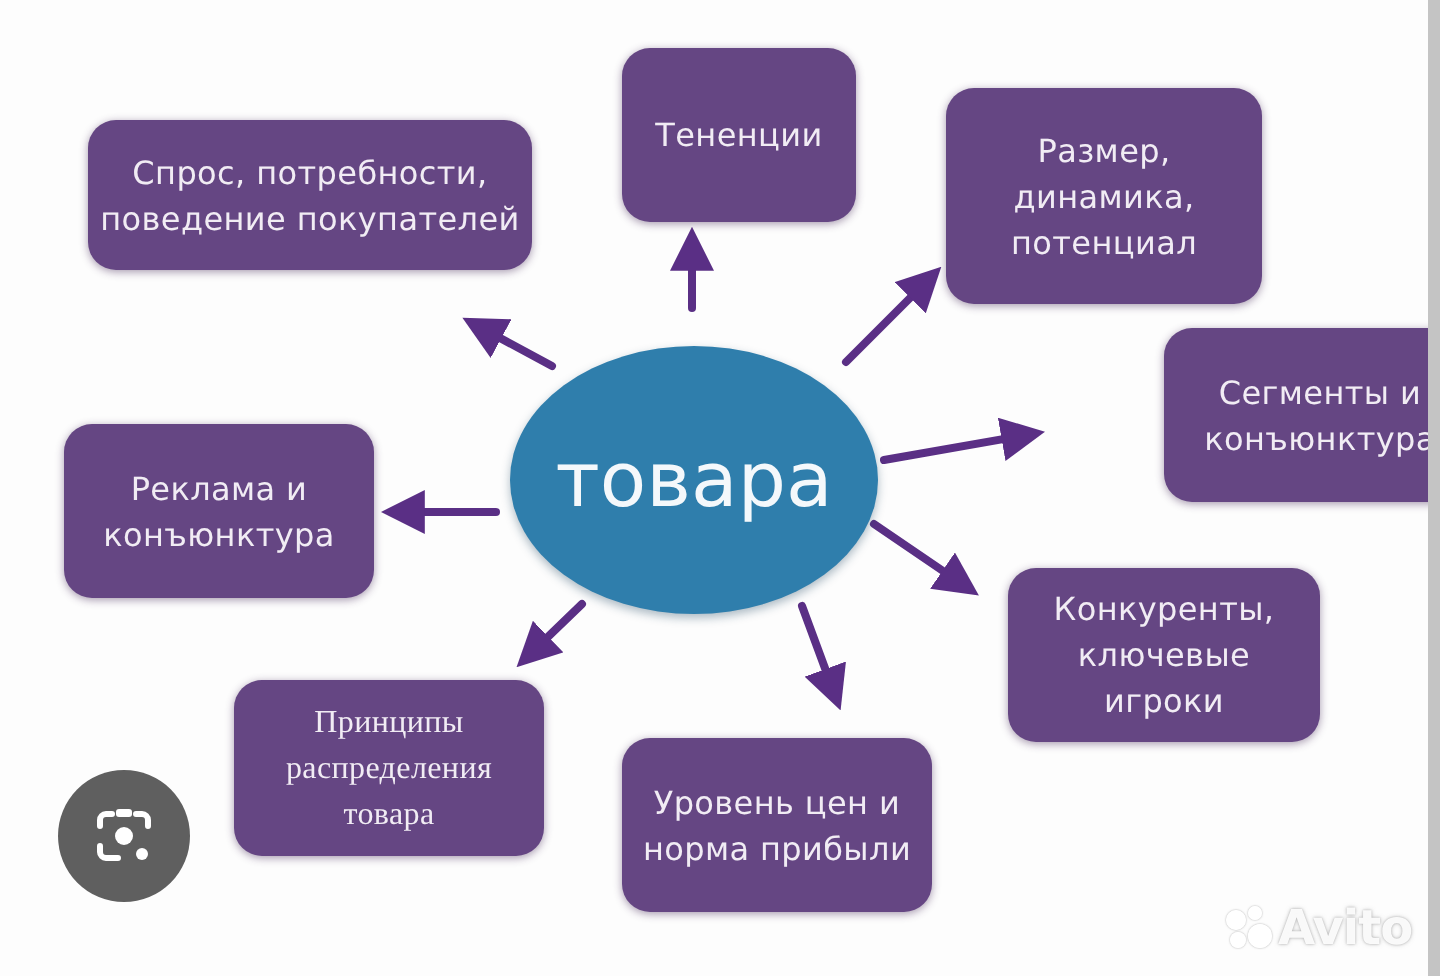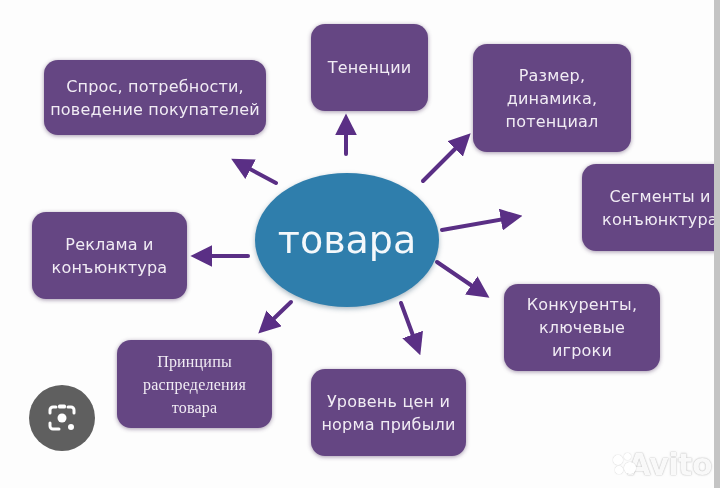--- a/index.html
+++ b/index.html
@@ -82,21 +82,21 @@
     }
     .watermark {
       position: absolute;
       left: 612px;
       top: 448px;
       width: 100px;
       height: 32px;
       display: flex;
       align-items: center;
       color: rgba(255, 255, 255, 0.92);
-      font-size: 30px;
+      font-size: 24px;
       font-weight: bold;
       letter-spacing: -0.5px;
       text-shadow: 0 0 1px rgba(150,150,150,0.6), 0 0 2px rgba(150,150,150,0.5);
     }
     .watermark .dots {
       position: relative;
       width: 26px;
       height: 24px;
       margin-right: 1px;
     }

